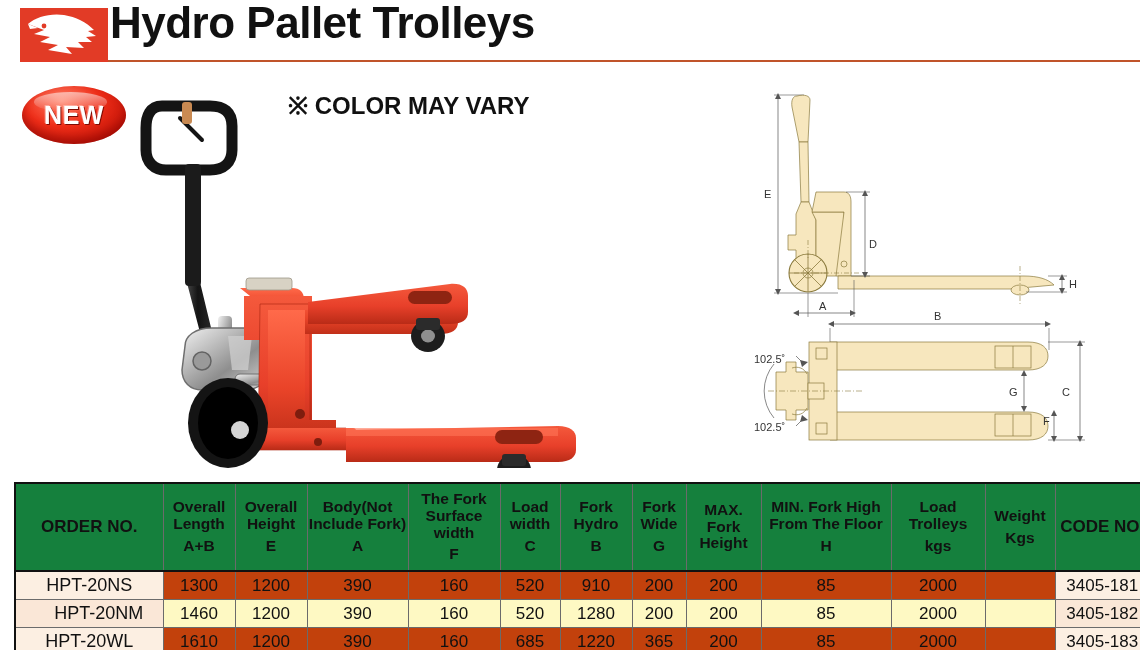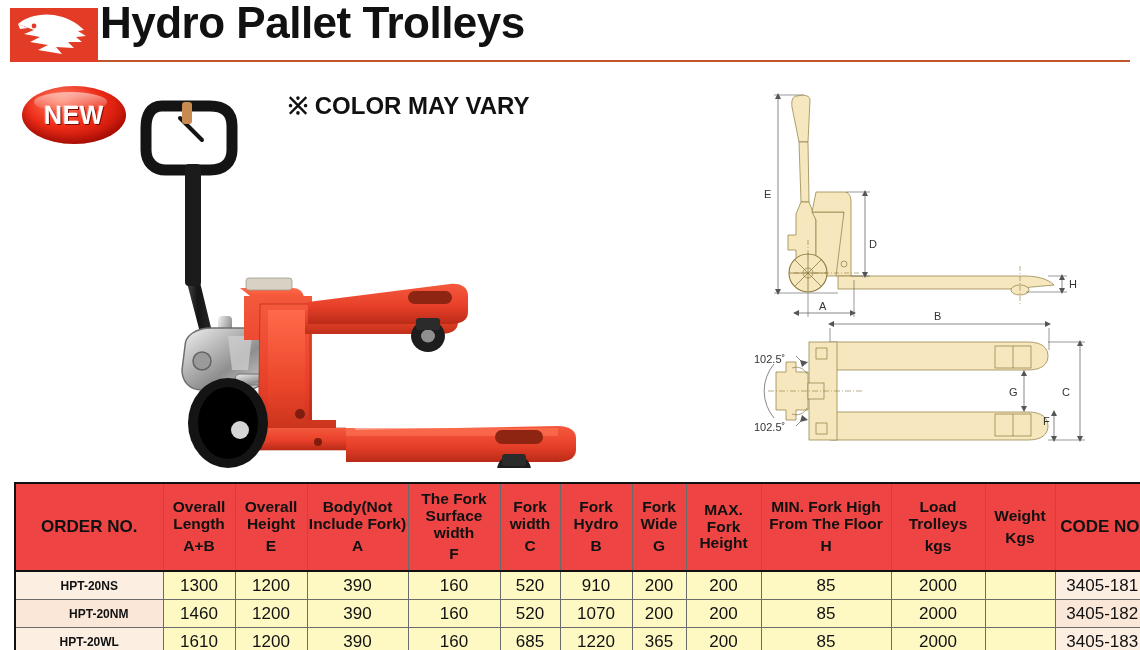--- a/index.html
+++ b/index.html
@@ -11,21 +11,21 @@
     width: 1140px;
     height: 650px;
     position: relative;
     font-family: "Liberation Sans", sans-serif;
     overflow: hidden;
   }
 
   
   #header {
     position: absolute;
-    left: 0; top: 0;
+    left: 10px; top: 0;
     width: 904px;
     height: 72px;
   }
   #brand-logo {
     position: absolute;
     left: 10px; top: 8px;
     width: 88px; height: 54px;
     background: #E23B26;
     overflow: hidden;
   }
@@ -119,21 +119,21 @@
     table-layout: fixed;
     border: 2px solid #111111;
   }
   #spec-table th, #spec-table td {
     border: 1px solid #6b6b6b;
     text-align: center;
     vertical-align: middle;
     color: #111111;
   }
   #spec-table thead th {
-    background: #ef4444;
+    background: #15803d;
     font-size: 15.5px;
     font-weight: bold;
     line-height: 1.08;
     height: 82px;
     padding: 2px 1px;
     border-bottom: 2px solid #111111;
   }
   #spec-table thead th .sym {
     display: block;
     margin-top: 5px;
@@ -141,29 +141,29 @@
   #spec-table thead th.order-head {
     font-size: 17px;
   }
   #spec-table thead th.code-head {
     font-size: 17px;
     line-height: 1.15;
   }
   #spec-table tbody td {
     height: 25px;
     font-size: 17px;
-    background: #fef9c3;
+    background: #c2410c;
   }
   #spec-table tbody tr.alt td {
     background: #fef9c3;
   }
   #spec-table tbody td.order-cell {
     background: #FCEFE2;
-    font-weight: bold;
-    font-size: 12px;
+    font-weight: normal;
+    font-size: 18px;
   }
   #spec-table tbody tr.alt td.order-cell {
     background: #FAE7D7;
     padding-left: 20px;
   }
   #spec-table tbody td.code-cell {
     background: #FCEFE2;
   }
   #spec-table tbody tr.alt td.code-cell {
     background: #FAE7D7;
@@ -437,21 +437,21 @@
       </th>
       <th>
         <span>Body(Not Include Fork)</span>
         <span class="sym">A</span>
       </th>
       <th>
         <span>The Fork Surface width</span>
         <span class="sym">F</span>
       </th>
       <th>
-        <span>Fork width</span>
+        <span>Load width</span>
         <span class="sym">C</span>
       </th>
       <th>
         <span>Fork Hydro</span>
         <span class="sym">B</span>
       </th>
       <th>
         <span>Fork Wide</span>
         <span class="sym">G</span>
       </th>
@@ -491,21 +491,21 @@
       <td></td>
       <td class="code-cell">3405-181</td>
     </tr>
     <tr class="alt">
       <td class="order-cell">HPT-20NM</td>
       <td>1460</td>
       <td>1200</td>
       <td>390</td>
       <td>160</td>
       <td>520</td>
-      <td>1070</td>
+      <td>1280</td>
       <td>200</td>
       <td>200</td>
       <td>85</td>
       <td>2000</td>
       <td></td>
       <td class="code-cell">3405-182</td>
     </tr>
     <tr>
       <td class="order-cell">HPT-20WL</td>
       <td>1610</td>

